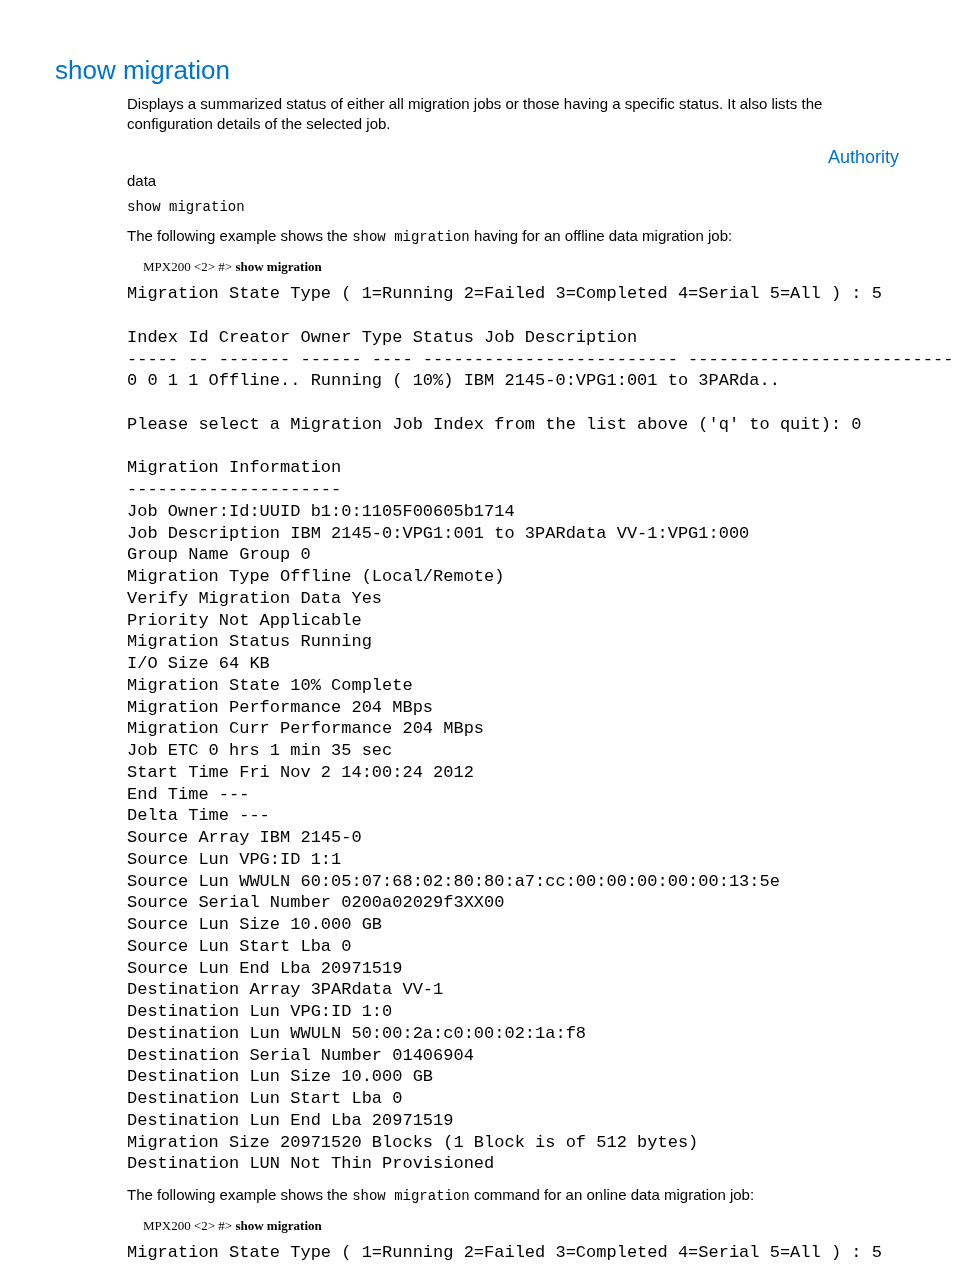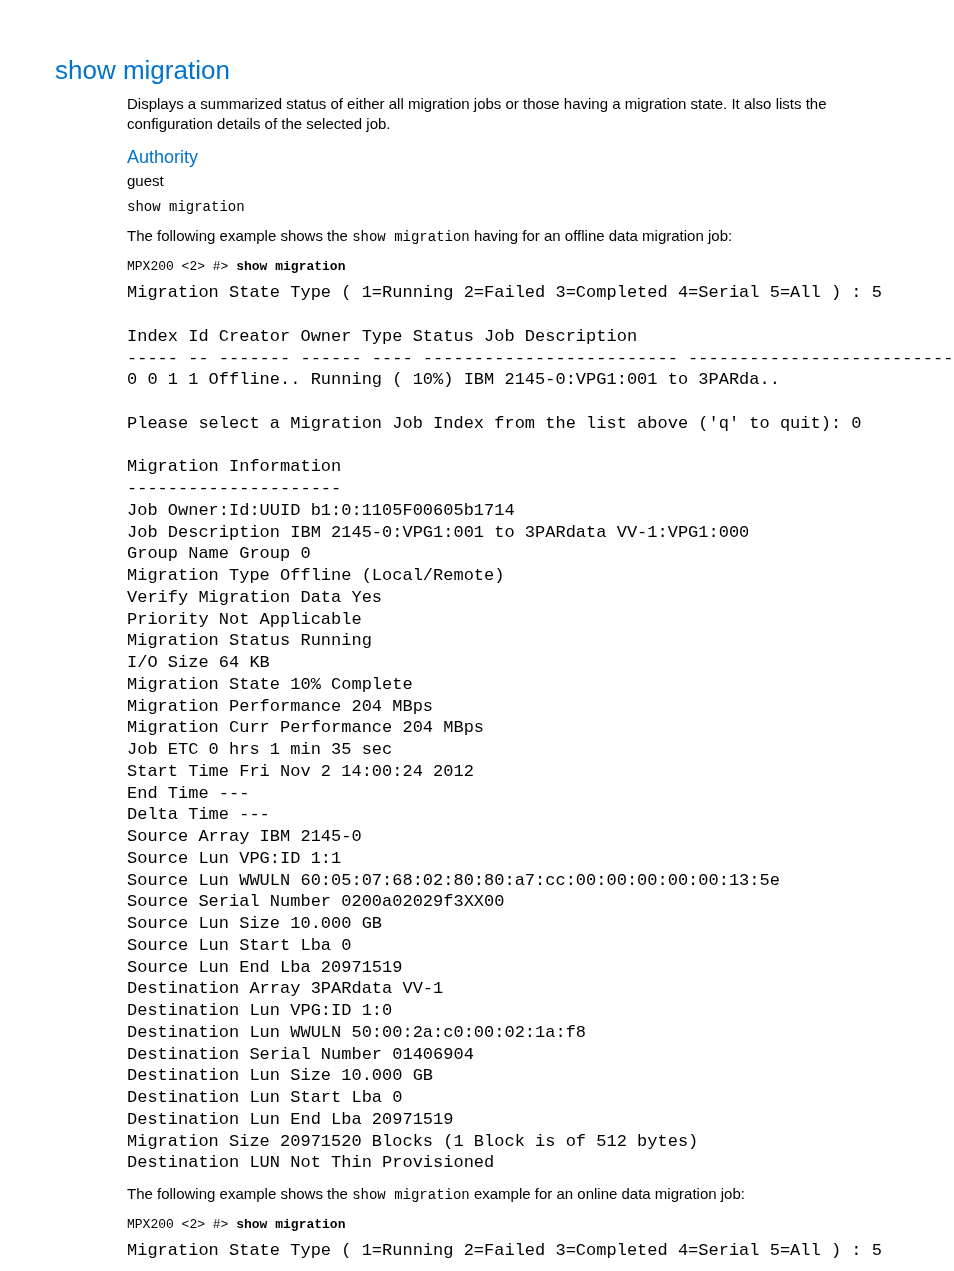--- a/index.html
+++ b/index.html
@@ -30,56 +30,57 @@
     line-height: 1.35;
     margin: 0 0 12px 0;
     font-family: Arial, Helvetica, sans-serif;
   }
   h2.sub {
     color: #0073cf;
     font-weight: normal;
     font-size: 18px;
     margin: 10px 0 4px 0;
     font-family: Arial, Helvetica, sans-serif;
+    text-align: right;
   }
   .guest {
     font-size: 15px;
     margin: 0 0 10px 0;
   }
   code.inline, .mono {
     font-family: "Courier New", Courier, monospace;
     font-size: 14px;
   }
   pre.mono-block {
     font-family: "Courier New", Courier, monospace;
     font-size: 17px;
     line-height: 1.28;
     white-space: pre;
     margin: 6px 0 10px 0;
   }
   .bold { font-weight: bold; }
   .prompt-line {
-    font-family: Liberation Mono, monospace;
+    font-family: Liberation Serif, serif;
     font-size: 13px;
-    margin: 4px 0 8px 0;
+    margin: 4px 0 8px 16px;
   }
 </style>
 </head>
 <body>
 
 <div class="page">
 
   <h1 class="doc-title">show migration</h1>
 
   <div class="content">
 
-    <p class="body">Displays a summarized status of either all migration jobs or those having a migration state. It also lists the configuration details of the selected job.</p>
+    <p class="body">Displays a summarized status of either all migration jobs or those having a specific status. It also lists the configuration details of the selected job.</p>
 
     <h2 class="sub">Authority</h2>
-    <p class="guest">guest</p>
+    <p class="guest">data</p>
 
     <pre class="mono-block" style="font-size:14px;margin-top:2px;">show migration</pre>
 
 
     <p class="body">
       <span>The following example shows the </span><code class="inline">show migration</code><span> having for an offline data migration job:</span>
     </p>
 
     <div class="prompt-line">
       <span>MPX200 &lt;2&gt; #&gt; </span><span class="bold">show migration</span>
@@ -121,21 +122,21 @@
 Destination Lun VPG:ID 1:0
 Destination Lun WWULN 50:00:2a:c0:00:02:1a:f8
 Destination Serial Number 01406904
 Destination Lun Size 10.000 GB
 Destination Lun Start Lba 0
 Destination Lun End Lba 20971519
 Migration Size 20971520 Blocks (1 Block is of 512 bytes)
 Destination LUN Not Thin Provisioned</pre>
 
     <p class="body">
-      <span>The following example shows the </span><code class="inline">show migration</code><span> example for an online data migration job:</span>
+      <span>The following example shows the </span><code class="inline">show migration</code><span> command for an online data migration job:</span>
     </p>
 
     <div class="prompt-line">
       <span>MPX200 &lt;2&gt; #&gt; </span><span class="bold">show migration</span>
     </div>
 
     <pre class="mono-block">Migration State Type ( 1=Running 2=Failed 3=Completed 4=Serial 5=All ) : 5
 
 Index Id Creator Owner Type Status Job Description
 ----- -- ------- ------ ---- ------------------------- --------------------------------

